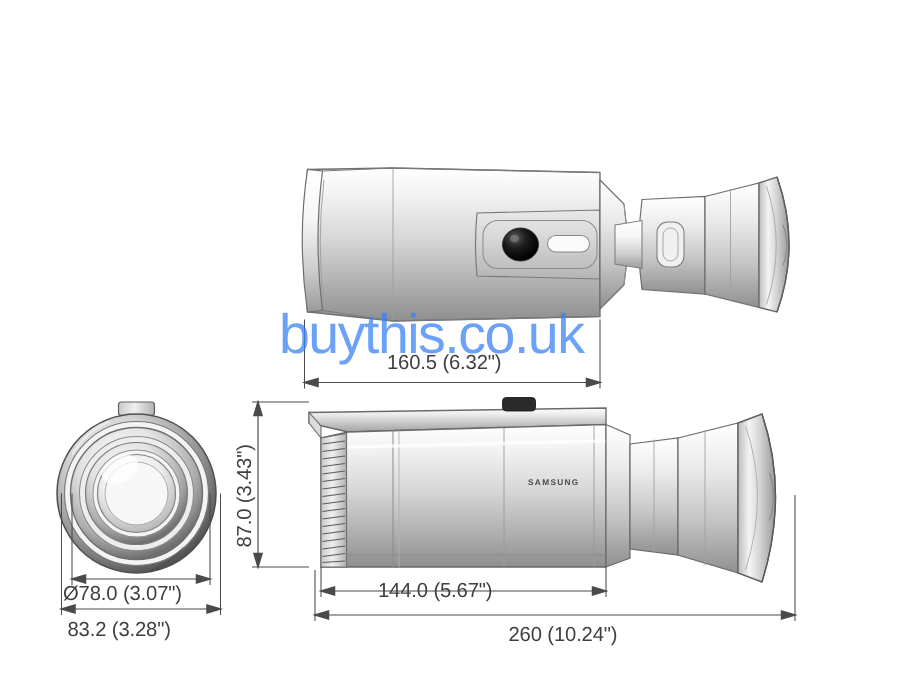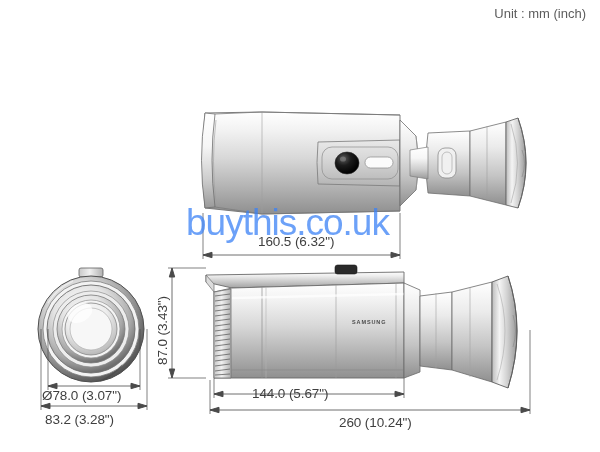--- a/index.html
+++ b/index.html
@@ -68,21 +68,20 @@
   #drawing {
     position: absolute;
     left: 0; top: 0;
   }
 </style>
 </head>
 <body>
 
 <div id="page">
 
-  <div class="unit-note">Unit : mm (inch)</div>
 
   <svg id="drawing" width="600" height="452" viewBox="0 0 600 452">
     <defs>
       <linearGradient id="bodyGrad" x1="0" y1="0" x2="0" y2="1">
         <stop offset="0%" stop-color="#ffffff"></stop>
         <stop offset="18%" stop-color="#f2f2f2"></stop>
         <stop offset="45%" stop-color="#d8d8d8"></stop>
         <stop offset="72%" stop-color="#b5b5b5"></stop>
         <stop offset="100%" stop-color="#8f8f8f"></stop>
       </linearGradient>

